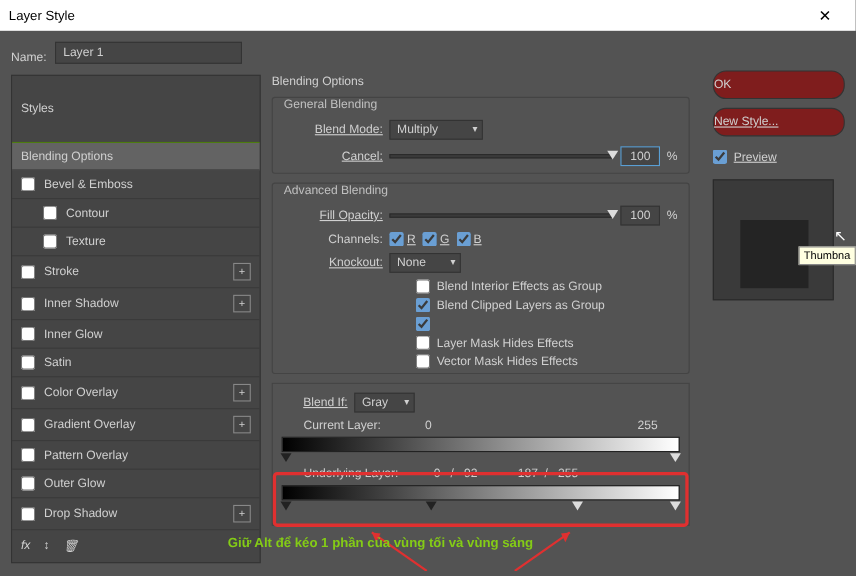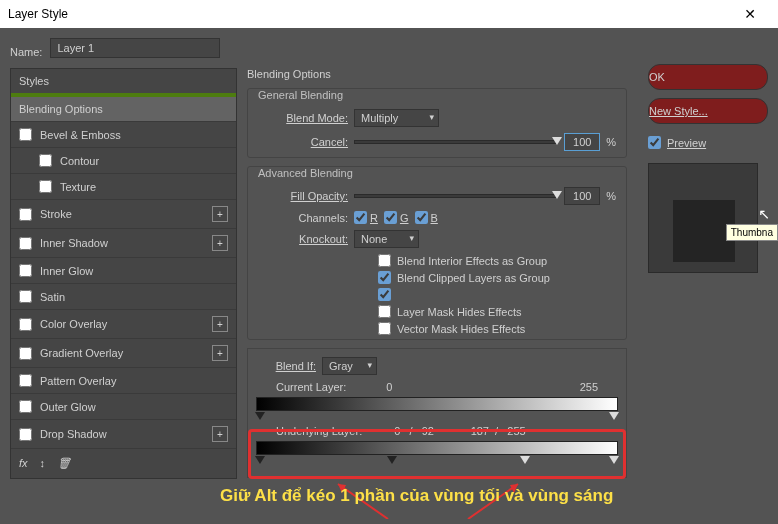--- a/index.html
+++ b/index.html
@@ -5,21 +5,21 @@
 *{margin:0;padding:0;box-sizing:border-box;font-family:"Segoe UI",Tahoma,sans-serif;font-size:11px;color:#d0d0d0}
 body{background:#535353;width:778px;height:524px;overflow:hidden;position:relative}
 .titlebar{height:28px;background:#fff;display:flex;align-items:center;padding:0 8px;color:#000}
 .titlebar span{color:#000;font-size:12px}
 .close-btn{margin-left:auto;width:40px;text-align:center;font-size:14px;color:#000;cursor:pointer}
 .dialog-body{padding:10px;position:relative;height:calc(100% - 28px)}
 .name-row{display:flex;align-items:flex-end;margin-bottom:10px;gap:8px}
 .name-row input{background:#454545;border:1px solid #333;color:#d0d0d0;padding:3px 6px;width:170px}
 .main-area{display:flex;gap:10px}
 .styles-panel{width:227px;background:#454545;border:1px solid #333}
-.style-header{padding:6px 8px;border-bottom:4px solid #4d7c0f}
+.style-header{padding:24px 8px;border-bottom:1px solid #4d7c0f}
 .style-item{display:flex;align-items:center;padding:6px 8px;border-bottom:1px solid #3a3a3a;cursor:pointer}
 .style-item.selected{background:#636363}
 .style-item.indent{padding-left:28px}
 .style-item input[type=checkbox]{margin-right:8px;accent-color:#999}
 .style-item .plus{margin-left:auto;width:16px;height:16px;border:1px solid #888;display:flex;align-items:center;justify-content:center;font-size:10px}
 .style-footer{display:flex;gap:12px;padding:8px;color:#999;font-style:italic}
 .style-footer span{cursor:pointer}
 .center-panel{width:380px}
 .section-title{margin-bottom:8px;color:#d0d0d0}
 .group{border:1px solid #444;border-radius:3px;padding:0 10px;margin-bottom:8px}
@@ -38,21 +38,21 @@
 .chan{display:flex;align-items:center;gap:3px}
 .chan input{accent-color:#6a9fd4}
 .chan .u{text-decoration:underline}
 .blendif-box{border:1px solid #444;padding:8px;position:relative}
 .bi-row{margin-bottom:4px}
 .bi-track{height:14px;background:linear-gradient(90deg,#000 0%,#fff 100%);border:1px solid #222;position:relative;margin-bottom:14px}
 .bi-thumb{position:absolute;bottom:-10px;width:0;height:0;border-left:5px solid transparent;border-right:5px solid transparent;border-top:8px solid #222}
 .bi-thumb.white{border-top-color:#ddd}
 .highlight-box{position:absolute;border:3px solid #e03030;border-radius:4px;left:0;right:0;top:80px;height:50px;pointer-events:none}
 .arrow-svg{position:absolute;pointer-events:none}
-.annotation{position:absolute;color:#fde047;font-weight:bold;font-size:17px;left:220px;top:458px}
+.annotation{position:absolute;color:#84cc16;font-weight:bold;font-size:12px;left:207px;top:458px}
 .right-panel{position:absolute;right:10px;top:36px;width:120px;display:flex;flex-direction:column;gap:8px}
 .btn{background:#7f1d1d;border:1px solid #333;border-radius:12px;padding:6px 0;text-align:left;cursor:pointer}
 .preview-chk{display:flex;align-items:center;justify-content:flex-start;gap:6px;margin-top:4px}
 .preview-chk input{accent-color:#6a9fd4}
 .preview-box{width:110px;height:110px;background:#3a3a3a;border:1px solid #2a2a2a;margin-top:6px;position:relative}
 .preview-inner{position:absolute;left:24px;top:36px;width:62px;height:62px;background:#242424}
 .cursor{position:absolute;right:8px;top:178px;font-size:14px;color:#fff}
 .tooltip{position:absolute;right:0;top:196px;background:#ffffe1;border:1px solid #888;color:#000;padding:2px 4px;font-size:10px}
 </style>
 </head>

